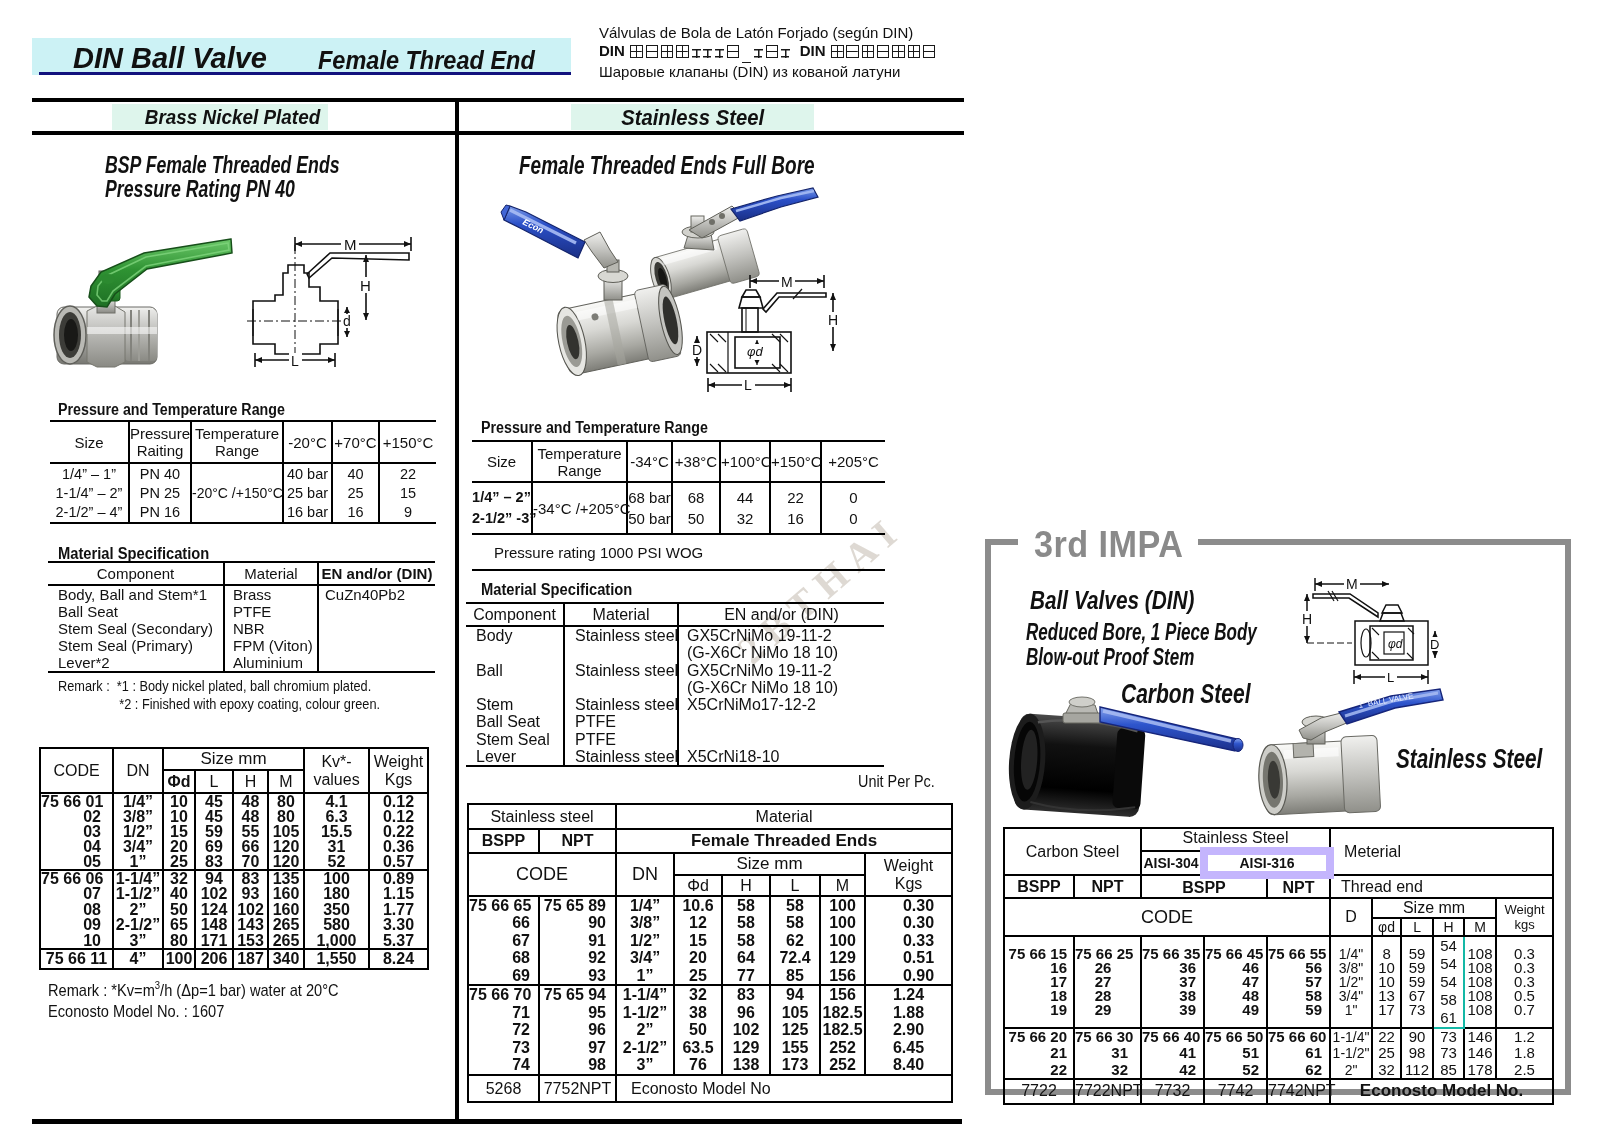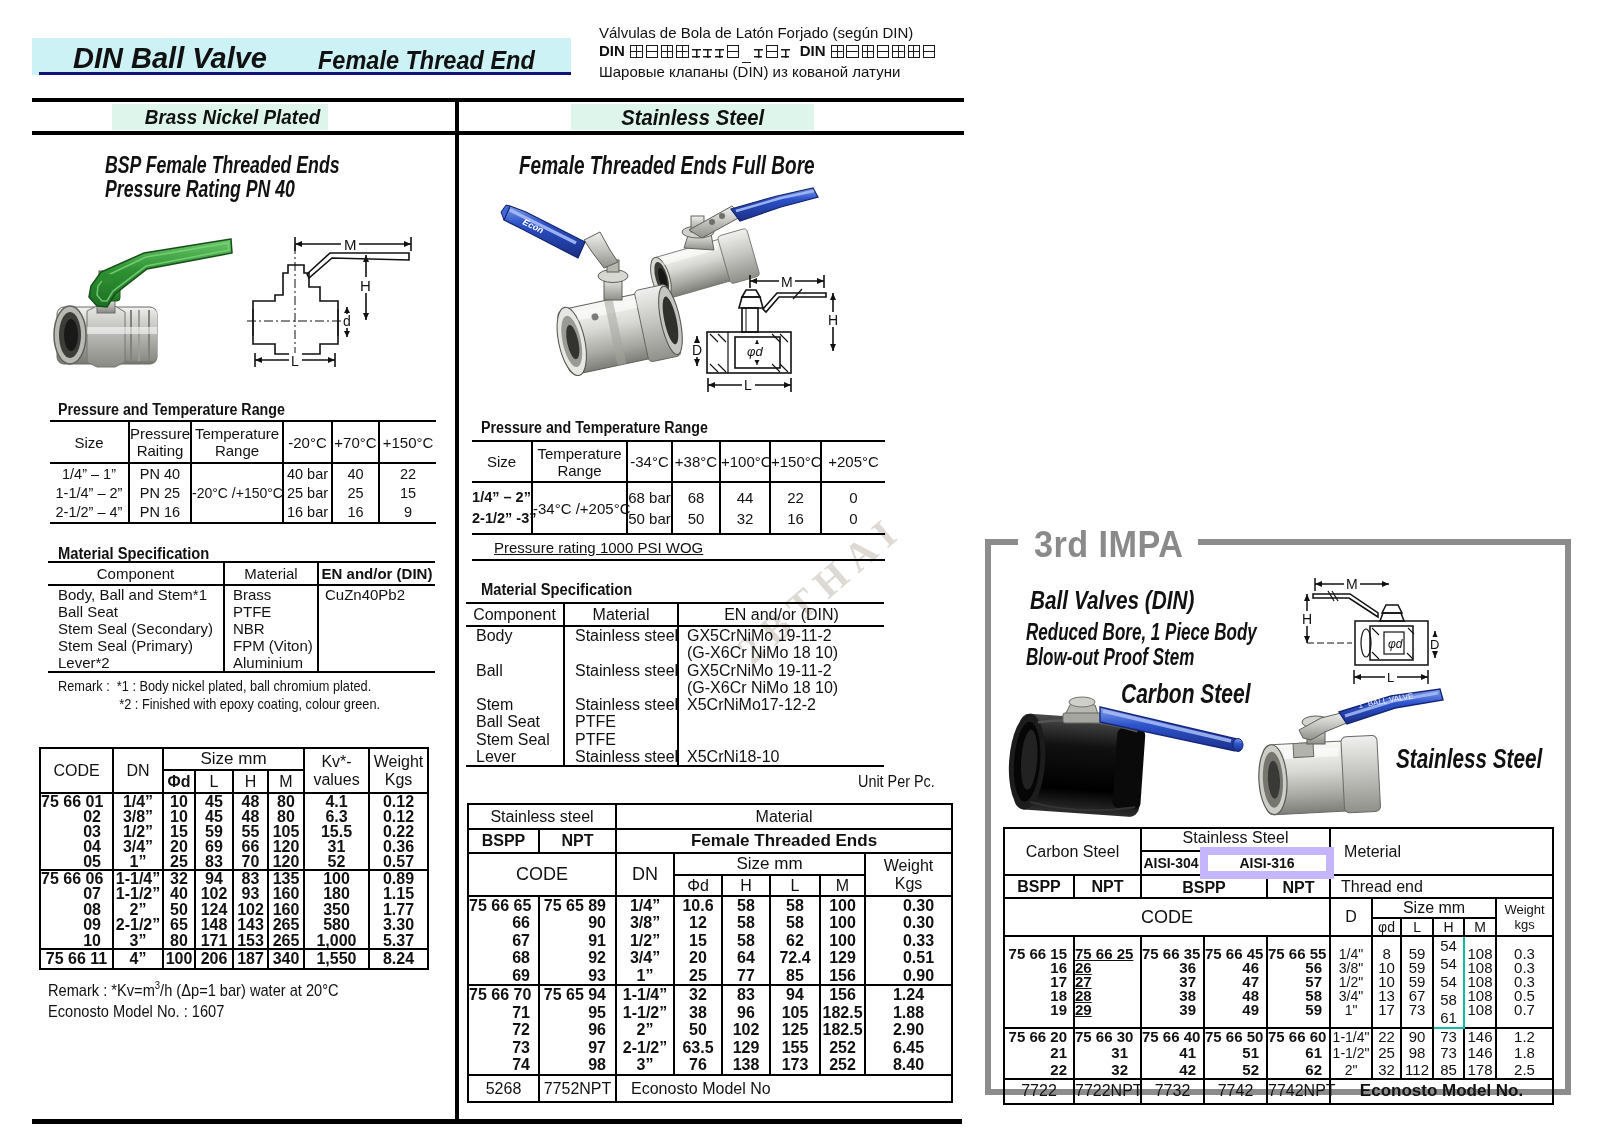--- a/index.html
+++ b/index.html
@@ -388,21 +388,21 @@
  </tr>
  <tr style="height:52px;">
   <td style="border-right:2px solid #000;line-height:21px;font-size:14.5px;font-weight:bold;">1/4” – 2”<br>2-1/2” -3”</td>
   <td style="border-right:2px solid #000;font-size:15px;">-34°C /+205°C</td>
   <td style="border-right:2px solid #000;line-height:21px;">68 bar<br>50 bar</td>
   <td style="border-right:2px solid #000;line-height:21px;">68<br>50</td>
   <td style="border-right:2px solid #000;line-height:21px;">44<br>32</td>
   <td style="border-right:2px solid #000;line-height:21px;">22<br>16</td>
   <td style="line-height:21px;">0<br>0</td>
  </tr>
- <tr style="height:26px;text-decoration:underline;">
+ <tr style="height:36px;">
   <td colspan="7" style="border-top:2px solid #000;border-bottom:2px solid #000;text-align:left;padding-left:22px;">Pressure rating 1000 PSI WOG</td>
  </tr>
 </tbody>
   </table>
 
 <div class="abs b" style="left:481px;top:581px;font-size:16px;transform:scaleX(0.92);transform-origin:left top;">Material Specification</div>
 <table class="abs" style="left:466px;top:602px;width:418px;font-size:16px;">
  <colgroup>
       <col style="width:98px">
       <col style="width:114px">
@@ -630,21 +630,21 @@
   <td rowspan="2" style="border:2px solid #000;font-size:13px;">Weight<br>kgs</td>
  </tr>
  <tr style="height:15px;">
   <td style="border:2px solid #000;font-size:14px;">φd</td>
   <td style="border:2px solid #000;font-size:14px;">L</td>
   <td style="border:2px solid #000;font-size:14px;">H</td>
   <td style="border:2px solid #000;font-size:14px;">M</td>
  </tr>
  <tr style="height:70px;font-size:15px;">
   <td style="border:2px solid #000;text-align:right;padding-right:6px;font-weight:bold;line-height:14.1px;">75 66 15<br>16<br>17<br>18<br>19</td>
-  <td style="border:2px solid #000;text-align:left;padding-right:9px;font-weight:bold;line-height:14.1px;text-decoration:underline;">75 66 25<br>26<br>27<br>28<br>29</td>
+  <td style="border:2px solid #000;text-align:center;padding-right:9px;font-weight:bold;line-height:14.1px;">75 66 25<br>26<br>27<br>28<br>29</td>
   <td style="border:2px solid #000;text-align:right;padding-right:7px;font-weight:bold;line-height:14.1px;">75 66 35<br>36<br>37<br>38<br>39</td>
   <td style="border:2px solid #000;text-align:right;padding-right:7px;font-weight:bold;line-height:14.1px;">75 66 45<br>46<br>47<br>48<br>49</td>
   <td style="border:2px solid #000;text-align:right;padding-right:7px;font-weight:bold;line-height:14.1px;">75 66 55<br>56<br>57<br>58<br>59</td>
   <td style="border:2px solid #000;line-height:14.1px;font-size:14px;">1/4"<br>3/8"<br>1/2"<br>3/4"<br>1"</td>
   <td style="border:2px solid #000;line-height:14.1px;">8<br>10<br>10<br>13<br>17</td>
   <td style="border:2px solid #000;line-height:14.1px;">59<br>59<br>59<br>67<br>73</td>
   <td style="border:2px solid #14b8a6;line-height:18px;">54<br>54<br>54<br>58<br>61</td>
   <td style="border:2px solid #000;line-height:14.1px;">108<br>108<br>108<br>108<br>108</td>
   <td style="border:2px solid #000;line-height:14.1px;">0.3<br>0.3<br>0.3<br>0.5<br>0.7</td>
  </tr>

